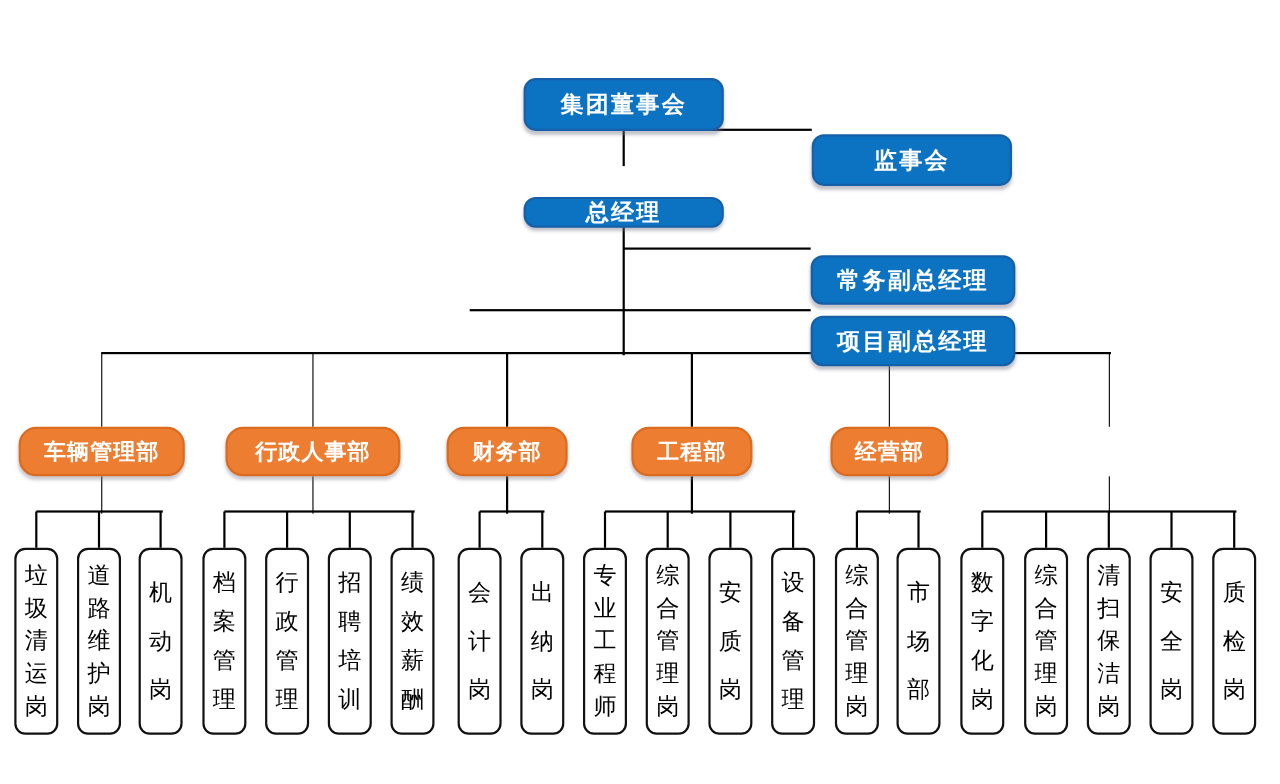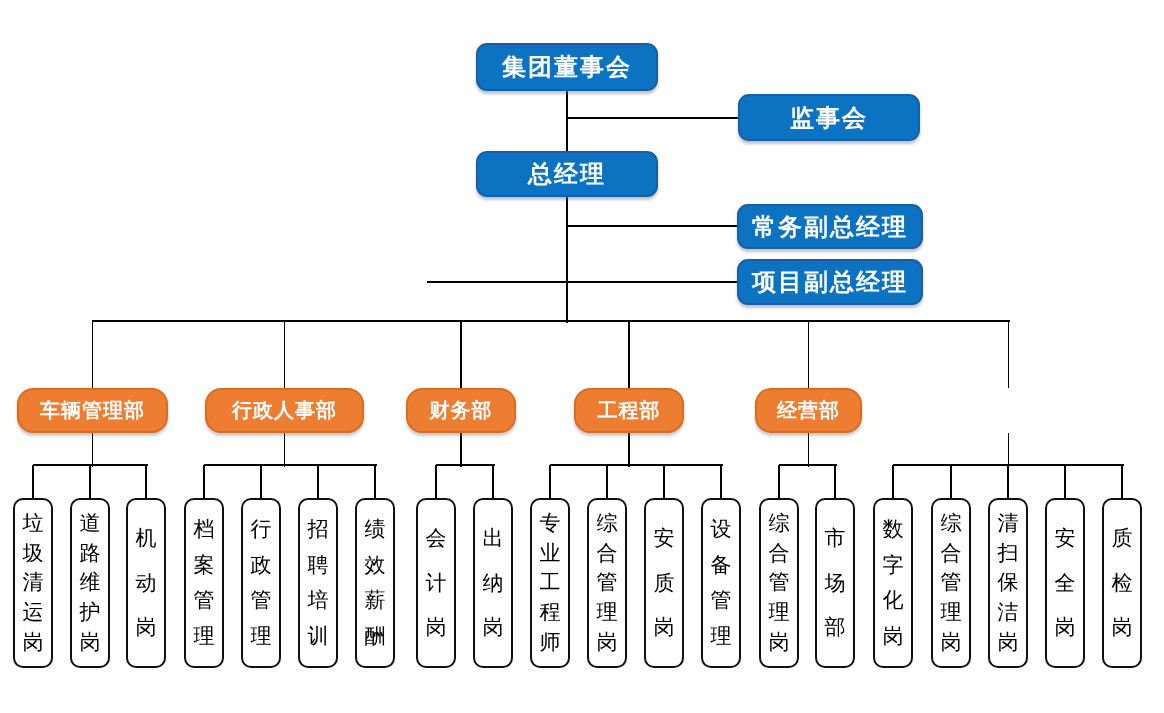--- a/index.html
+++ b/index.html
@@ -16,24 +16,25 @@
     display: flex;
     align-items: center;
     justify-content: center;
     text-align: center;
   }
   .node.blue {
     background: #0C72C2;
     border: 2px solid #1560A8;
     border-radius: 11px;
     color: #ffffff;
-    font-size: 24px;
+    font-size: 21px;
     font-weight: bold;
     letter-spacing: 2px;
     box-shadow: 0 3px 3px rgba(120,120,140,0.45);
+    margin-top: 28px;
   }
   .node.orange {
     background: #ED7D31;
     border: 2px solid #DC6B1F;
     border-radius: 16px;
     color: #ffffff;
     font-size: 20px;
     font-weight: bold;
     letter-spacing: 1px;
     box-shadow: 0 3px 3px rgba(120,120,140,0.4);
@@ -104,21 +105,21 @@
     <div class="line" style="left: 950.25px; top: 465px; width: 1.5px; height: 33px;"></div>
     <div class="line" style="left: 1007.25px; top: 465px; width: 1.5px; height: 33px;"></div>
     <div class="line" style="left: 1064.25px; top: 465px; width: 1.5px; height: 33px;"></div>
     <div class="line" style="left: 1121.25px; top: 465px; width: 1.5px; height: 33px;"></div>
     <div class="node blue" style="left: 476px; top: 43px; width: 182px; height: 48px;">
       <span class="h-label">集团董事会</span>
     </div>
     <div class="node blue" style="left: 738px; top: 94px; width: 182px; height: 47px;">
       <span class="h-label">监事会</span>
     </div>
-    <div class="node blue" style="left: 476px; top: 151px; width: 182px; height: 46px;">
+    <div class="node blue" style="left: 476px; top: 151px; width: 182px; height: 28px;">
       <span class="h-label">总经理</span>
     </div>
     <div class="node blue" style="left: 737px; top: 204px; width: 186px; height: 45px;">
       <span class="h-label">常务副总经理</span>
     </div>
     <div class="node blue" style="left: 737px; top: 259px; width: 186px; height: 46px;">
       <span class="h-label">项目副总经理</span>
     </div>
     <div class="node orange" style="left: 17px; top: 388px; width: 151px; height: 45px;">
       <span class="h-label">车辆管理部</span>

